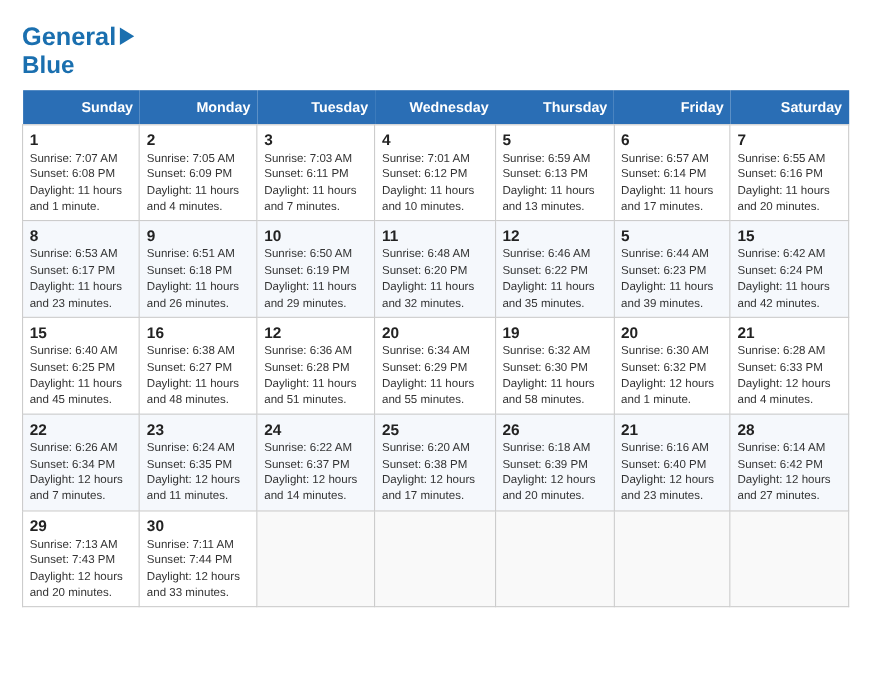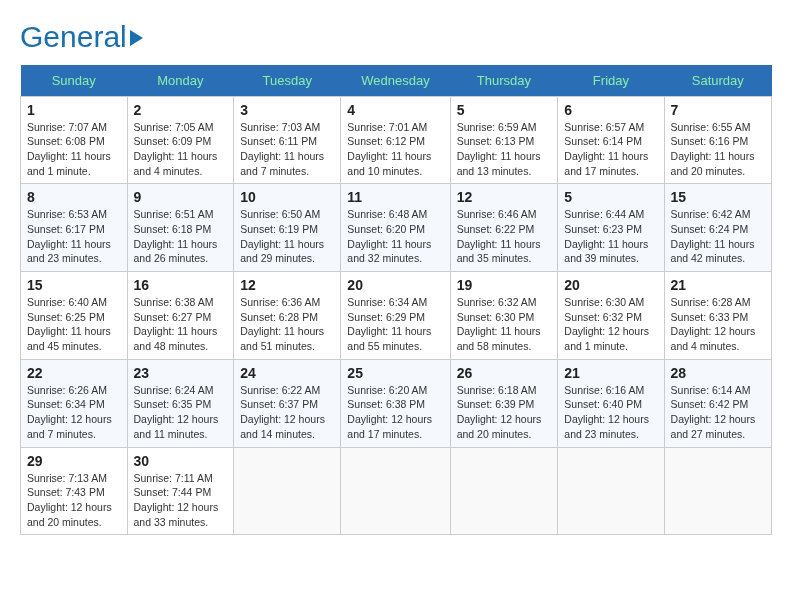--- a/index.html
+++ b/index.html
@@ -32,25 +32,25 @@
       font-size: 16px;
       color: #555;
     }
     table {
       width: 100%;
       border-collapse: collapse;
       font-size: 11px;
     }
     thead tr th {
       background-color: #2a6eb5;
-      color: #86efac;
+      color: #ffffff;
       padding: 8px 6px;
-      text-align: center;
+      text-align: right;
       font-size: 13px;
-      font-weight: normal;
+      font-weight: bold;
     }
     tbody tr td {
       border: 1px solid #ccc;
       vertical-align: top;
       padding: 5px 6px;
       width: 113px;
       min-height: 70px;
       background: #fff;
     }
     tbody tr:nth-child(even) td {
@@ -71,23 +71,24 @@
     td.empty {
       background: #f9f9f9;
     }
   </style>
 </head>
 <body>
 
 <div class="header">
   <div class="logo">
     <div>
-      <div style="font-size:30px;font-weight:normal;color:#333;line-height:1.15;">
+      <div style="font-size:23px;font-weight:bold;color:#333;line-height:1.15;">
         <span style="color:#1a6faf;">General</span><span style="display:inline-block;width:0;height:0;border-left:13px solid #1a6faf;border-top:8px solid transparent;border-bottom:8px solid transparent;margin-left:3px;vertical-align:middle;margin-top:-3px;"></span>
       </div>
+      <div style="font-size:22px;font-weight:bold;color:#1a6faf;line-height:1.15;">Blue</div>
     </div>
   </div>
   <div class="title-block">
     <div class="month-title"></div>
     <div class="location-title"></div>
   </div>
 </div>
 
 <table>
   <thead>

